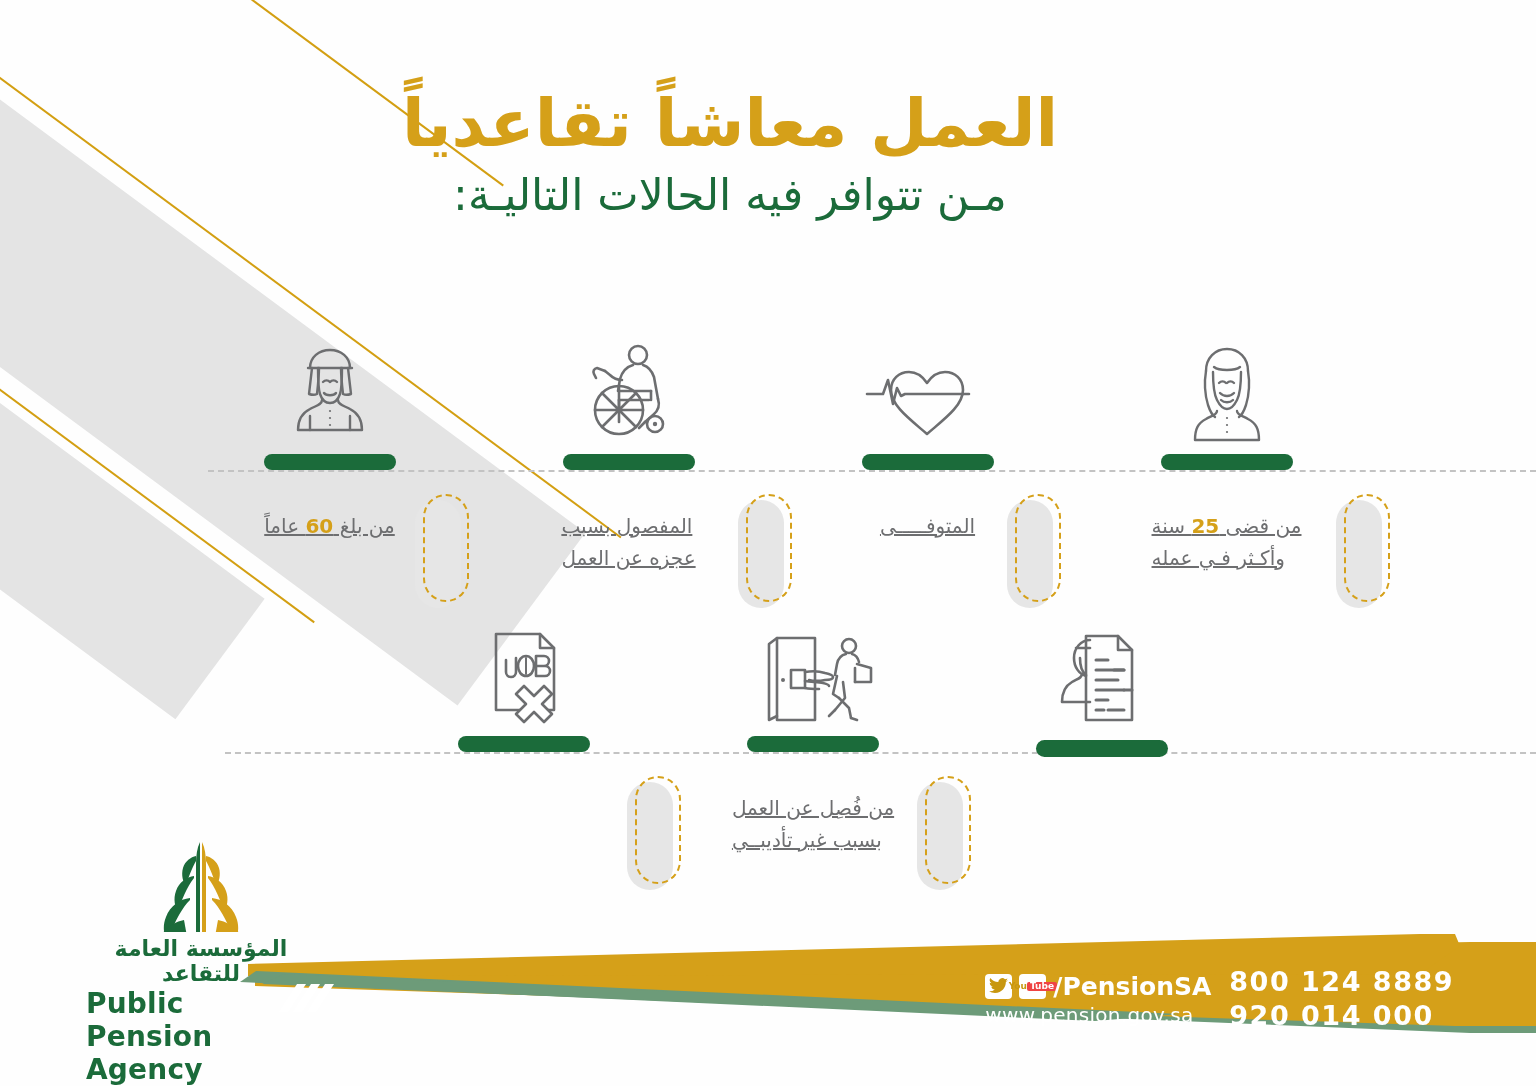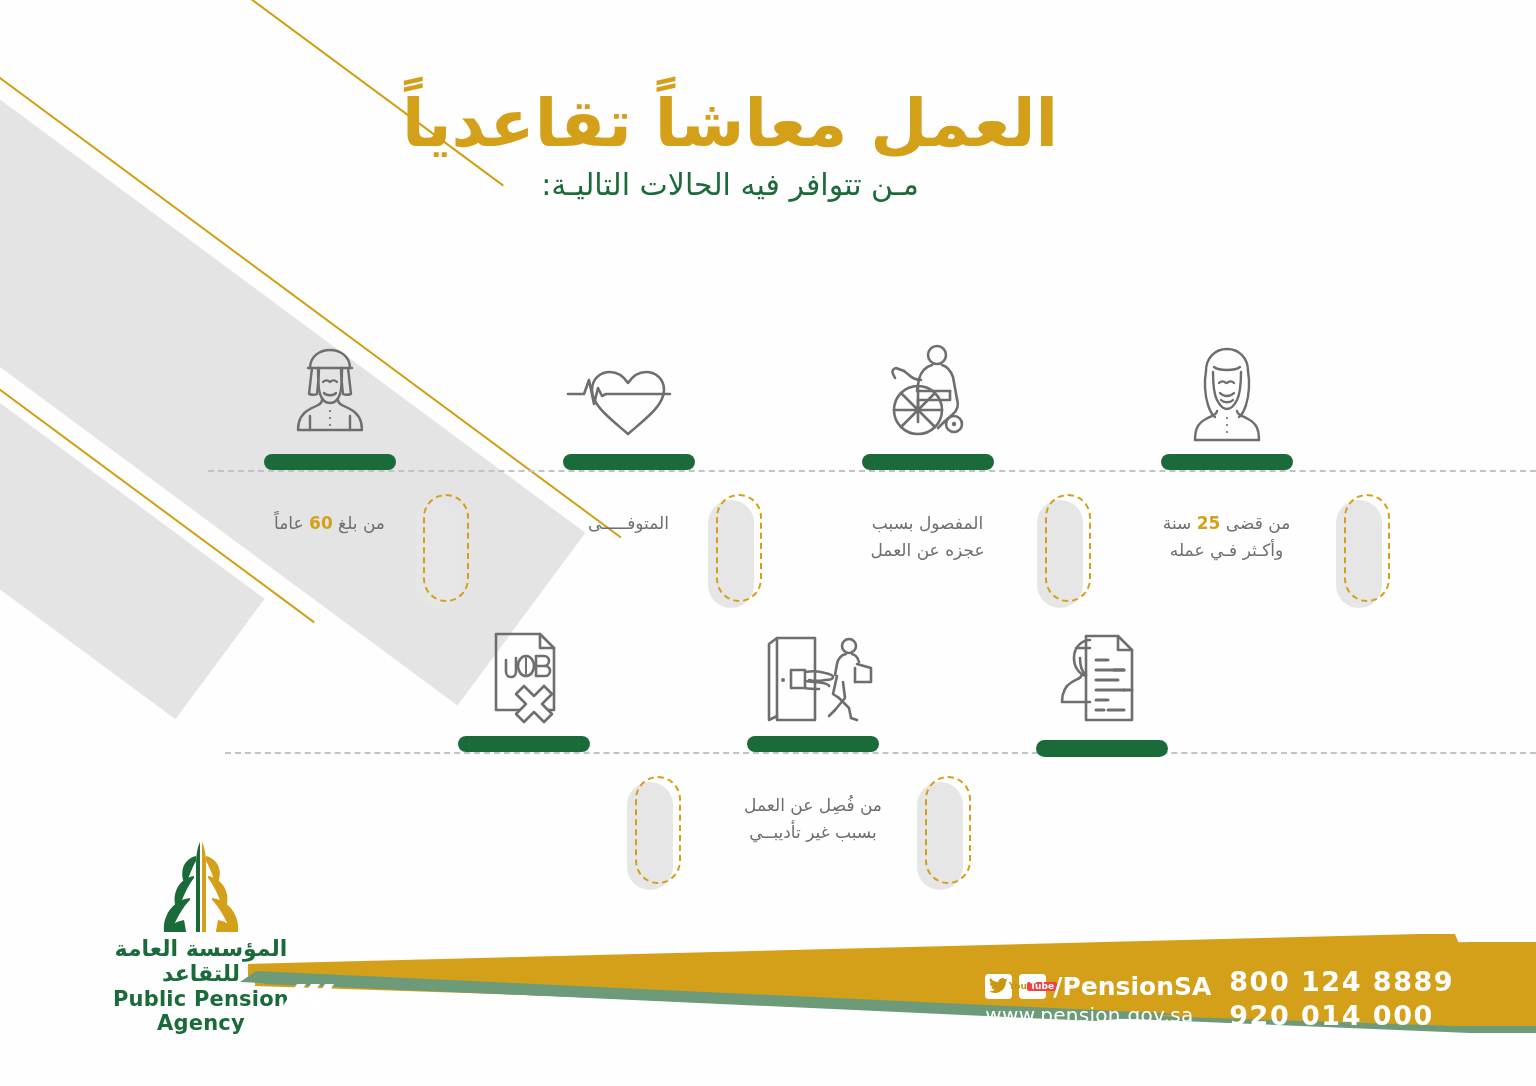--- a/index.html
+++ b/index.html
@@ -54,21 +54,21 @@
     display: block;
     color: #d5a019;
     font-size: 66px;
     font-weight: bold;
     line-height: 1.15;
     letter-spacing: -1px;
   }
   .headline .l2 {
     display: block;
     color: #1b6b3a;
-    font-size: 30px;
+    font-size: 44px;
     line-height: 1.5;
   }
 
   
   .row { position: absolute; left: 0; width: 1536px; }
   .row-1 { top: 330px; }
   .row-2 { top: 612px; }
 
   .dashline {
     position: absolute;
@@ -115,27 +115,28 @@
     position: relative;
     margin-top: 30px;
     min-height: 110px;
     width: 100%;
     display: flex;
     justify-content: center;
   }
   .caption {
     position: relative;
     direction: rtl;
-    text-align: center;
+    text-align: left;
     color: #6d6e70;
-    font-size: 17px;
+    font-size: 20px;
     line-height: 1.6;
     white-space: nowrap;
     z-index: 2;
     padding-top: 10px;
+    text-decoration: underline;
   }
   .caption b { color: #d5a019; font-weight: bold; }
 
   
   .chip {
     position: absolute;
     width: 46px; height: 108px;
     border-radius: 23px;
     background: #e6e6e6;
     z-index: 1;
@@ -150,22 +151,21 @@
 
   
   .logo { position: absolute; left: 86px; top: 840px; width: 230px; }
   .logo-mark { width: 150px; height: 92px; margin: 0 auto 4px; }
   .logo-ar {
     text-align: center; direction: rtl;
     color: #1b6b3a; font-size: 22px; font-weight: bold;
     line-height: 1.15;
   }
   .logo-en {
-    text-align: center;
-    color: #1b6b3a; font-size: 21px; font-weight: bold;
+    color: #1b6b3a; font-size: 28px; font-weight: bold;
     letter-spacing: 0.2px;
   }
 
   
   .ribbon { position: absolute; left: 0; bottom: 0; width: 1536px; height: 160px; }
   .contact {
     position: absolute;
     right: 82px; bottom: 52px;
     display: flex; flex-direction: row; align-items: center; gap: 18px;
   }
@@ -235,35 +235,20 @@
             <circle cx="54" cy="73" r="1.1" fill="#6d6e70" stroke="none"></circle>
             <circle cx="54" cy="80" r="1.1" fill="#6d6e70" stroke="none"></circle>
             <circle cx="54" cy="87" r="1.1" fill="#6d6e70" stroke="none"></circle>
           </svg>
         </div>
         <div class="pill"></div>
         <div class="caption-wrap">
           <div class="chip" style="right:18px; top:0;"></div>
           <div class="chip-dash" style="right:10px; top:-6px;"></div>
           <div class="caption">من بلغ <b>60</b> عاماً</div>
-        </div>
-      </div>
-
-      <div class="cell">
-        <div class="icon-wrap">
-          <svg width="126" height="100" viewBox="0 0 126 100" fill="none" stroke="#6d6e70" stroke-width="2.6" stroke-linejoin="round" stroke-linecap="round">
-            <path d="M62 88C46 74 26 60 26 44c0-11 8-18 18-18 8 0 14 5 18 11 4-6 10-11 18-11 10 0 18 7 18 18 0 16-20 30-36 44z"></path>
-            <path d="M2 48h16l5-14 5 24 4-16 4 8 4-2h64"></path>
-          </svg>
-        </div>
-        <div class="pill"></div>
-        <div class="caption-wrap">
-          <div class="chip" style="right:24px; top:0;"></div>
-          <div class="chip-dash" style="right:16px; top:-6px;"></div>
-          <div class="caption">المتوفـــــى</div>
         </div>
       </div>
 
       <div class="cell">
         <div class="icon-wrap">
           <svg width="112" height="108" viewBox="0 0 112 108" fill="none" stroke="#6d6e70" stroke-width="2.6" stroke-linejoin="round" stroke-linecap="round">
             <circle cx="65" cy="17" r="9"></circle>
             <path d="M60 27c-7 2-11 7-13 14l-2 12"></path>
             <path d="M70 27c6 2 9 6 11 12l4 22"></path>
             <path d="M49 42c-4 0-9-2-12-5l-5-4"></path>
@@ -278,20 +263,35 @@
             <path d="M46 48v24M46 72l17 17M46 72l-17 17M46 72H22M46 72h24M46 72L29 55M46 72l17-17"></path>
             <circle cx="82" cy="86" r="8"></circle>
             <circle cx="82" cy="86" r="2.2" fill="#6d6e70" stroke="none"></circle>
           </svg>
         </div>
         <div class="pill"></div>
         <div class="caption-wrap">
           <div class="chip" style="right:-6px; top:0;"></div>
           <div class="chip-dash" style="right:-14px; top:-6px;"></div>
           <div class="caption">المفصول بسبب<br>عجزه عن العمل</div>
+        </div>
+      </div>
+
+      <div class="cell">
+        <div class="icon-wrap">
+          <svg width="126" height="100" viewBox="0 0 126 100" fill="none" stroke="#6d6e70" stroke-width="2.6" stroke-linejoin="round" stroke-linecap="round">
+            <path d="M62 88C46 74 26 60 26 44c0-11 8-18 18-18 8 0 14 5 18 11 4-6 10-11 18-11 10 0 18 7 18 18 0 16-20 30-36 44z"></path>
+            <path d="M2 48h16l5-14 5 24 4-16 4 8 4-2h64"></path>
+          </svg>
+        </div>
+        <div class="pill"></div>
+        <div class="caption-wrap">
+          <div class="chip" style="right:24px; top:0;"></div>
+          <div class="chip-dash" style="right:16px; top:-6px;"></div>
+          <div class="caption">المتوفـــــى</div>
         </div>
       </div>
 
       <div class="cell">
         <div class="icon-wrap">
           <svg width="108" height="108" viewBox="0 0 108 108" fill="none" stroke="#6d6e70" stroke-width="2.4" stroke-linejoin="round" stroke-linecap="round">
             <path d="M33 33c0-13 9-22 21-22s21 9 21 22"></path>
             <path d="M33 33c-2 12-1 24 2 34 2 6 4 10 7 12"></path>
             <path d="M75 33c2 12 1 24-2 34-2 6-4 10-7 12"></path>
             <path d="M40 34c0 13 1 22 4 28 3 6 7 9 10 9s7-3 10-9c3-6 4-15 4-28"></path>

